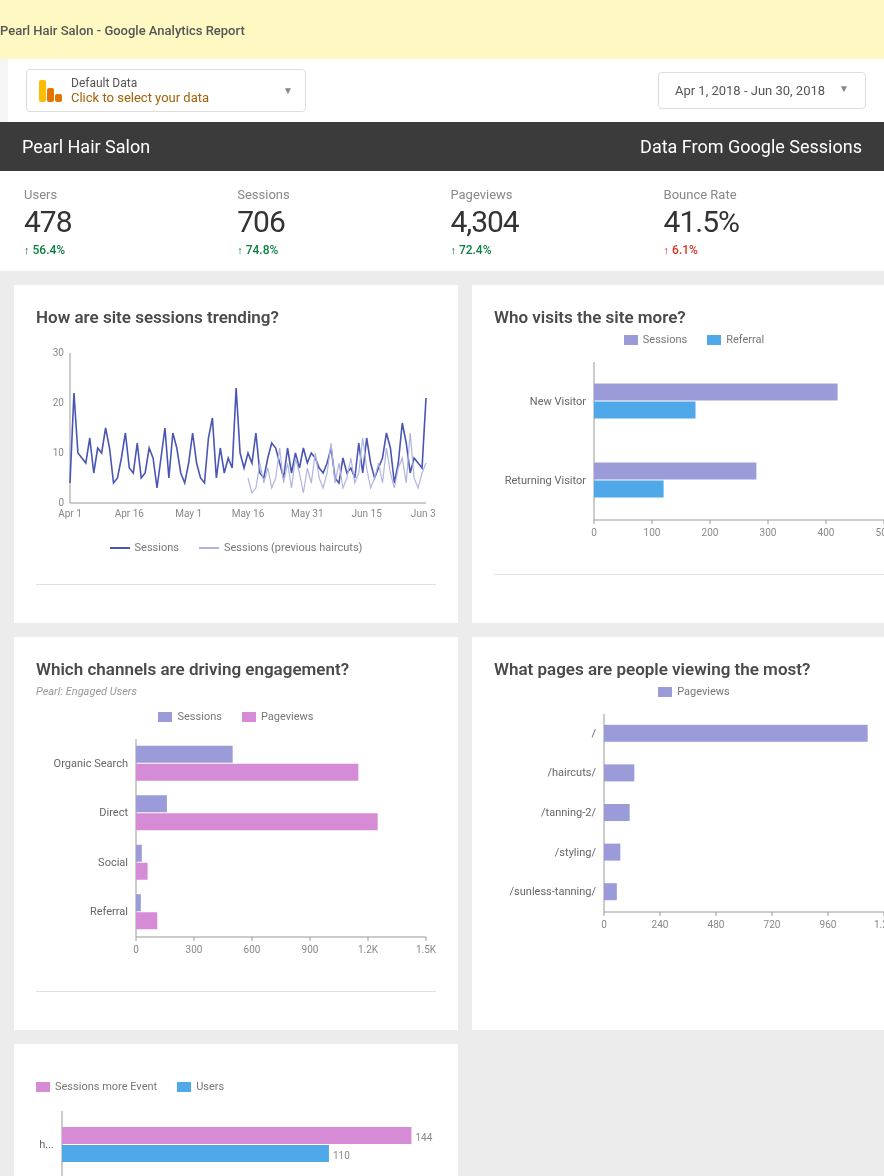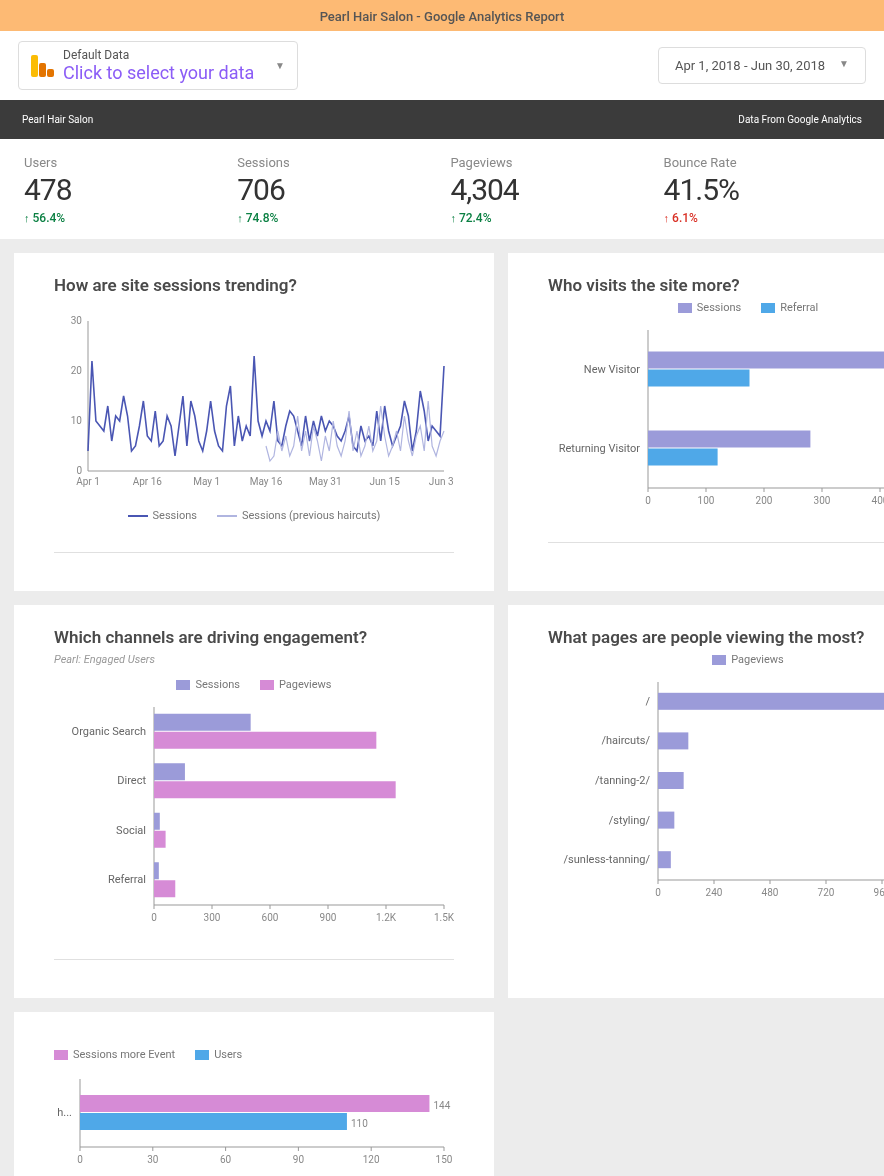--- a/index.html
+++ b/index.html
@@ -1,42 +1,42 @@
 <!DOCTYPE html>
 <html><head>
   <meta charset="utf-8">
   <style>
     * { box-sizing: border-box; margin: 0; padding: 0; }
     body { font-family: -apple-system, BlinkMacSystemFont, 'Segoe UI', Roboto, Arial, sans-serif; background: #f5f5f5; width: 884px; margin: 0 auto; color: #333; }
-    .topbar { background: #fdba74; padding: 6px 0; text-align: center; }
+    .topbar { background: #fef9c3; padding: 20px 0; }
     .topbar-title { font-size: 13px; color: #555; font-weight: 500; }
-    .toolbar { background: #fff; padding: 10px 18px; display: flex; justify-content: space-between; align-items: center; }
+    .toolbar { background: #fff; padding: 10px 18px; display: flex; justify-content: space-between; align-items: center; margin-left: 8px; }
     .data-sel { display: flex; align-items: center; border: 1px solid #ddd; border-radius: 4px; padding: 6px 12px; cursor: pointer; min-width: 280px; position: relative; }
     .ga-icon { width: 22px; height: 22px; margin-right: 10px; position: relative; }
     .ga-icon .b1 { position:absolute; width:7px; height:22px; left:0; bottom:0; background:#fbbc04; border-radius:2px; }
     .ga-icon .b2 { position:absolute; width:7px; height:14px; left:8px; bottom:0; background:#e37400; border-radius:2px; }
     .ga-icon .b3 { position:absolute; width:7px; height:8px; left:16px; bottom:0; background:#e37400; border-radius:2px; }
     .data-sel .lbls { display:flex; flex-direction:column; }
     .data-sel .l1 { font-size:12px; color:#555; }
-    .data-sel .l2 { font-size:18px; color:#8b5cf6; }
+    .data-sel .l2 { font-size:13px; color:#a16207; }
     .data-sel .caret { position:absolute; right:12px; color:#888; font-size:10px; }
     .date-sel { border:1px solid #ddd; border-radius:4px; padding:10px 16px; font-size:13px; color:#555; display:flex; align-items:flex-start; cursor:pointer; min-width:200px; justify-content:space-between; }
-    .darkbar { background:#3b3b3b; color:#fff; padding:14px 22px; display:flex; justify-content:space-between; font-size:10px; }
+    .darkbar { background:#3b3b3b; color:#fff; padding:14px 22px; display:flex; justify-content:space-between; font-size:18px; }
     .darkbar .dl { font-weight:400; }
     .darkbar .dr { font-weight:400; }
     .metrics { background:#fff; display:flex; padding:16px 24px 14px; gap:2%; }
     .metric { flex:1; }
     .metric .mlabel { font-size:13px; color:#888; margin-bottom:2px; }
     .metric .mval { font-size:30px; font-weight:400; color:#333; letter-spacing:-1px; }
     .metric .mchg { font-size:12px; margin-top:4px; display:flex; align-items:center; gap:3px; font-weight:500; }
     .metric .mchg.up { color:#0b8043; }
     .metric .mchg.down { color:#d93025; }
     .metric .arrow { font-size:11px; }
     .grid { display:grid; grid-template-columns: 1fr 1fr; gap:14px; padding:14px; background:#ececec; }
-    .card { background:#fff; padding:22px 40px 18px; }
+    .card { background:#fff; padding:22px 22px 18px; }
     .card-full { grid-column: 1 / 2; }
     .card h3 { font-size:17px; font-weight:600; color:#4a4a4a; margin-bottom:6px; }
     .card .subtitle { font-size:11px; color:#999; font-style:italic; margin-bottom:12px; }
     .chart-svg { display:block; }
     .legend { display:flex; justify-content:center; gap:20px; font-size:11px; color:#777; margin-top:8px; }
     .legend .li { display:flex; align-items:center; gap:5px; }
     .legend .sw { width:14px; height:10px; }
     .legend .ln { width:20px; height:2px; }
     .top-legend { display:flex; justify-content:center; gap:20px; font-size:11px; color:#777; margin-bottom:8px; }
     .top-legend .li { display:flex; align-items:center; gap:5px; }
@@ -66,21 +66,21 @@
     <span class="caret">▼</span>
   </div>
   <div class="date-sel">
     <span>Apr 1, 2018 - Jun 30, 2018</span>
     <span class="caret" style="position:static;margin-left:14px;font-size:10px;color:#888;">▼</span>
   </div>
 </div>
 
 <div class="darkbar">
   <span class="dl">Pearl Hair Salon</span>
-  <span class="dr">Data From Google Analytics</span>
+  <span class="dr">Data From Google Sessions</span>
 </div>
 
 <div class="metrics">
 
 <div class="metric">
       <div class="mlabel">Users</div>
       <div class="mval">478</div>
       <div class="mchg up">
         <span class="arrow">↑</span>
         <span>56.4%</span>

